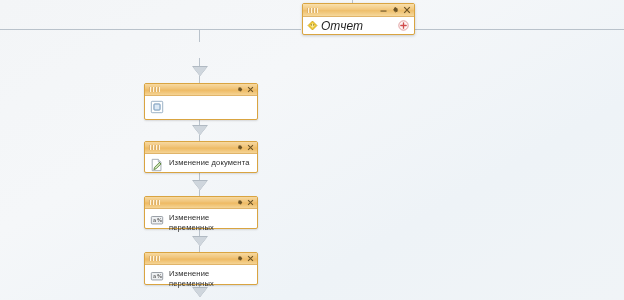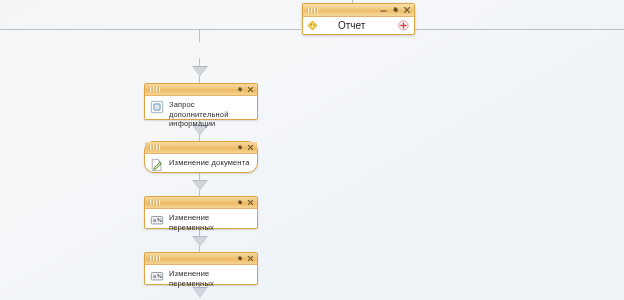--- a/index.html
+++ b/index.html
@@ -166,23 +166,24 @@
   }
   .report-body {
     display: flex;
     align-items: center;
     padding: 3px 4px;
     position: relative;
     height: 17px;
     box-sizing: border-box;
   }
   .report-label {
-    font-size: 10px;
+    font-size: 12px;
     color: #1f1f1f;
-    margin-left: 20px;
+    margin-left: 3px;
+    font-style: italic;
   }
   .plus-btn {
     position: absolute;
     right: 5px;
     top: 50%;
     transform: translateY(-50%);
   }
 </style>
 </head>
 <body>
@@ -289,25 +290,24 @@
         </span>
       </span>
     </div>
     <div class="node-body">
       <span class="node-icon">
         <svg width="14" height="14" viewBox="0 0 16 16">
           <rect x="1.5" y="1.5" width="13" height="13" rx="1" fill="#ffffff" stroke="#8fa8bf" stroke-width="1"></rect>
           <rect x="4.5" y="4.5" width="7" height="7" rx="0.8" fill="#dce9f5" stroke="#5d86ad" stroke-width="1"></rect>
         </svg>
       </span>
-      <span class="node-label">Запрос дополнительной информации</span>
     </div>
   </div>
 
-  <div class="node" style="left:144px; top:141px; width:114px; height:32px;border-radius:10px;">
+  <div class="node" style="left:144px; top:141px; width:114px; height:32px;">
     <div class="node-header">
       <span class="grip">
           <i></i>
           <i></i>
           <i></i>
           <i></i>
         </span>
       <span class="hdr-btns">
         <span>
           <svg width="7" height="7" viewBox="0 0 16 16">

